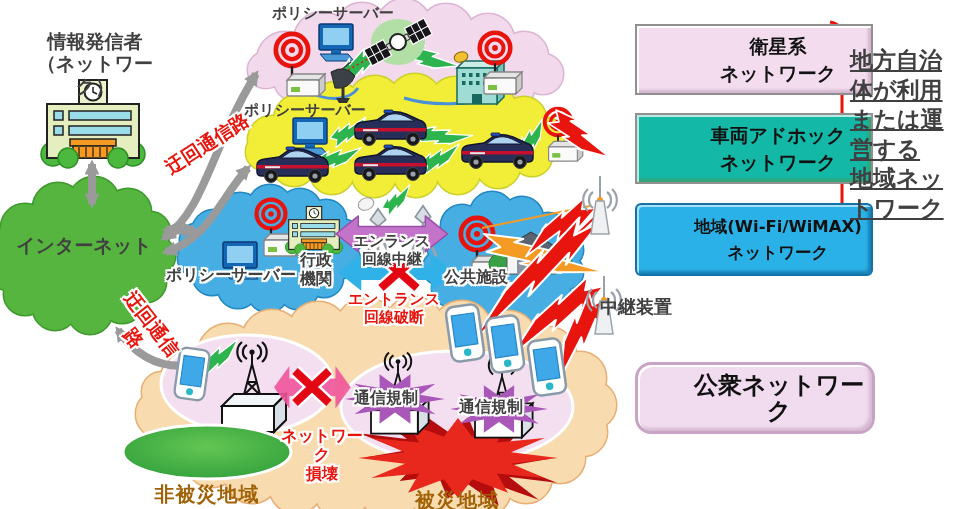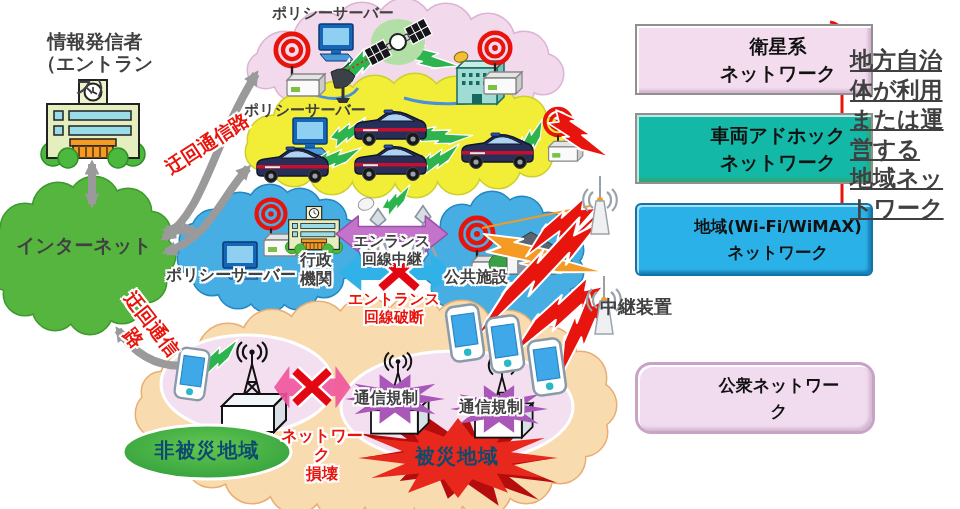--- a/index.html
+++ b/index.html
@@ -10,35 +10,35 @@
   .cf{stroke:none !important;}
   .pinkc{fill:#f3d9ec;stroke:#dcb4d4;}
   .yelc{fill:#f2ee38;stroke:#ccd02c;}
   .bluc{fill:#47aee3;stroke:#2388c2;}
   .grnc{fill:#55b53f;stroke:#3f9a2e;}
   .orgc{fill:#f8dcb0;stroke:#e9ae74;}
   .lbl{position:absolute;font-weight:bold;color:#404040;white-space:pre-line;line-height:1.18;}
   .halo{text-shadow:-2px -2px 0 #fff,2px -2px 0 #fff,-2px 2px 0 #fff,2px 2px 0 #fff,
         0 -2px 0 #fff,0 2px 0 #fff,-2px 0 0 #fff,2px 0 0 #fff;}
   .red{color:#e8140c;}
-  .white{color:#0c4a6e;}
+  .white{color:#a16207;margin-top:44px;}
   .ctr{text-align:center;}
   .legend-box{position:absolute;display:flex;align-items:center;justify-content:center;
       text-align:center;font-weight:bold;color:#111;white-space:pre-line;padding-left:48px;}
   #box-sat{left:635px;top:24px;width:186px;height:67px;background:#f3dcee;border:2px solid #909090;
       font-size:19px;line-height:27px;
       box-shadow:inset 2px 2px 0 rgba(255,255,255,.95), inset -3px -3px 3px rgba(150,110,150,.35);}
   #box-van{left:635px;top:113px;width:186px;height:67px;background:#14b8a6;border:2px solid #909090;
       font-size:19px;line-height:27px;
       box-shadow:inset 2px 2px 0 rgba(255,255,255,.7), inset -3px -3px 3px rgba(120,120,20,.35);}
   #box-reg{left:635px;top:203px;width:186px;height:69px;background:#2ab2e8;border:2px solid #1372a8;
       font-size:16.5px;line-height:26px;border-radius:6px;
       box-shadow:inset 2px 2px 0 rgba(255,255,255,.6), inset -3px -3px 3px rgba(0,60,110,.4);}
   #box-pub{left:635px;top:362px;width:186px;height:66px;background:#f1dbee;border:3px solid #c9a3c6;
-      font-size:17px;line-height:26px;border-radius:16px;
+      font-size:24px;line-height:26px;border-radius:16px;
       box-shadow:inset 2px 2px 0 rgba(255,255,255,.95), inset -3px -3px 3px rgba(150,110,150,.3);}
 </style>
 </head>
 <body>
 
 <div id="stage">
 
 <svg id="art" width="960" height="509" viewBox="0 0 960 509">
 <defs>
   <marker id="mgray" viewBox="0 0 10 10" refX="7" refY="5" markerWidth="17" markerHeight="15" markerUnits="userSpaceOnUse" orient="auto-start-reverse">
@@ -410,21 +410,21 @@
   <use href="#phone" transform="translate(505,344) scale(1.25) rotate(-8)"></use>
   <use href="#phone" transform="translate(547,367) scale(1.25) rotate(-8)"></use>
 </g>
 
 <use href="#civic" transform="translate(93,130)"></use>
 
 <path d="M830,22 C842,24 842,32 842,46 L842,122 C842,140 844,145 856,149 C844,153 842,158 842,176 L842,250 C842,264 842,270 830,272" fill="none" stroke="#e8140c" stroke-width="3"></path>
 </svg>
 
 <div class="lbl ctr" style="left:25px;top:30px;width:140px;font-size:19px;">情報発信者
-（エントランス）</div>
+（ネットワーク）</div>
 <div class="lbl ctr" style="left:10px;top:234px;width:148px;font-size:19px;">インターネット</div>
 <div class="lbl" style="left:272px;top:5px;font-size:15px;">ポリシーサーバー</div>
 <div class="lbl" style="left:244px;top:102px;font-size:15px;">ポリシーサーバー</div>
 <div class="lbl halo" style="left:166px;top:266px;font-size:16px;">ポリシーサーバー</div>
 <div class="lbl halo ctr" style="left:292px;top:251px;width:48px;font-size:16px;">行政
 機関</div>
 <div class="lbl halo" style="left:444px;top:268px;font-size:16px;">公共施設</div>
 <div class="lbl halo ctr red" style="left:344px;top:291px;width:100px;font-size:15px;">エントランス
 回線破断</div>
 <div class="lbl halo ctr" style="left:348px;top:233px;width:88px;font-size:15px;">エンランス

